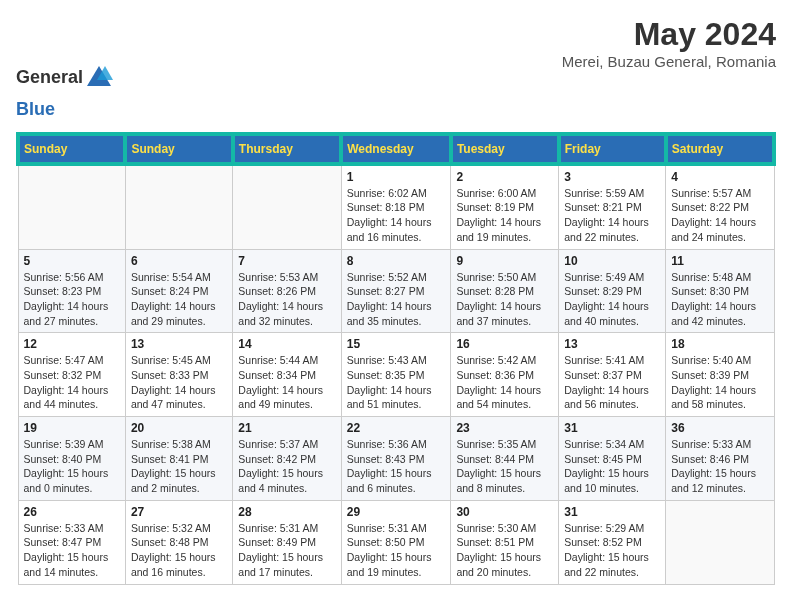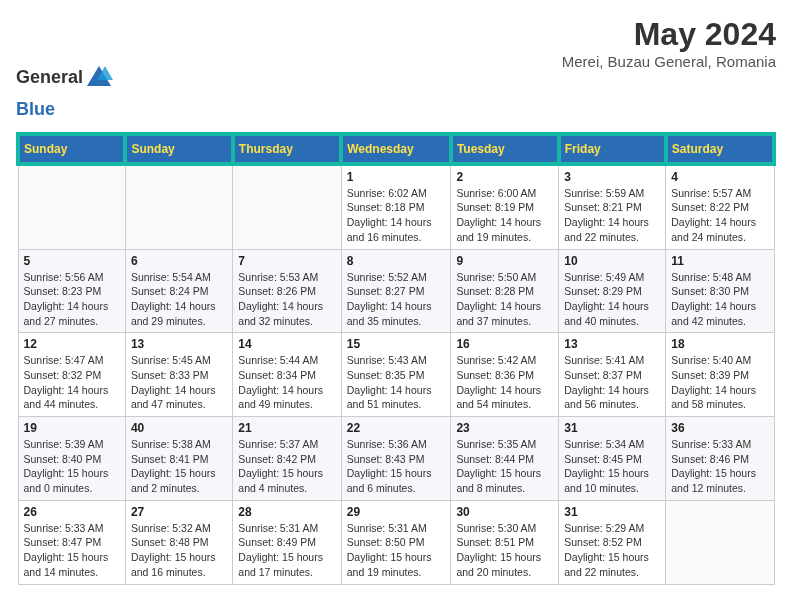--- a/index.html
+++ b/index.html
@@ -206,21 +206,21 @@
           <div class="day-number">18</div>
           <div class="day-info">Sunrise: 5:40 AM<br>Sunset: 8:39 PM<br>Daylight: 14 hours and 58 minutes.</div>
         </td>
       </tr>
       <tr>
         <td>
           <div class="day-number">19</div>
           <div class="day-info">Sunrise: 5:39 AM<br>Sunset: 8:40 PM<br>Daylight: 15 hours and 0 minutes.</div>
         </td>
         <td>
-          <div class="day-number">40</div>
+          <div class="day-number">20</div>
           <div class="day-info">Sunrise: 5:38 AM<br>Sunset: 8:41 PM<br>Daylight: 15 hours and 2 minutes.</div>
         </td>
         <td>
           <div class="day-number">21</div>
           <div class="day-info">Sunrise: 5:37 AM<br>Sunset: 8:42 PM<br>Daylight: 15 hours and 4 minutes.</div>
         </td>
         <td>
           <div class="day-number">22</div>
           <div class="day-info">Sunrise: 5:36 AM<br>Sunset: 8:43 PM<br>Daylight: 15 hours and 6 minutes.</div>
         </td>

